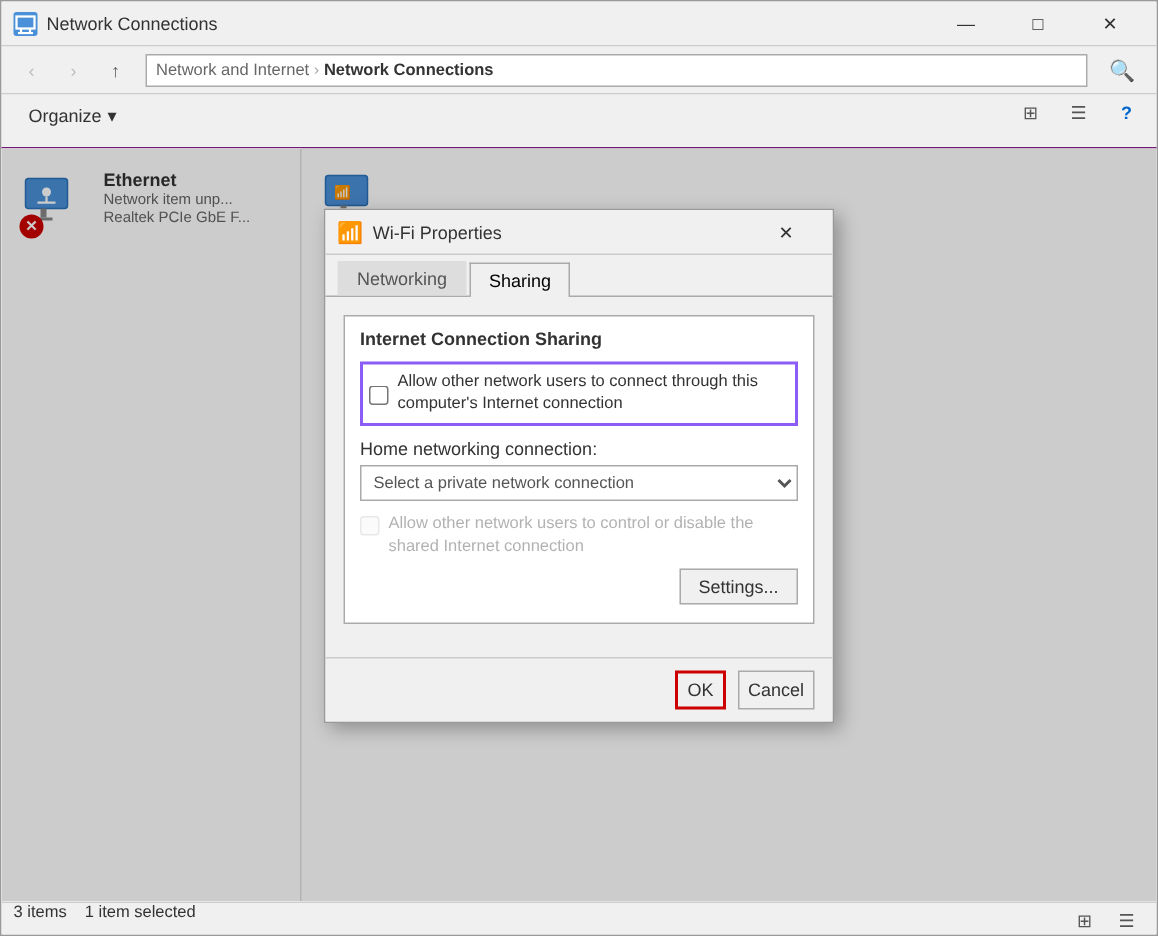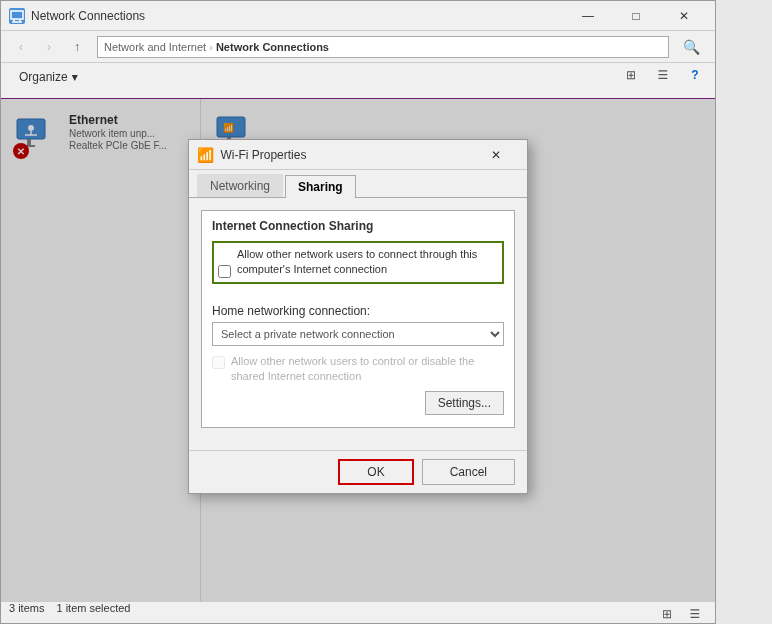--- a/index.html
+++ b/index.html
@@ -8,21 +8,21 @@
       font-size: 12px;
       background: #e8e8e8;
       width: 772px;
       height: 624px;
       overflow: hidden;
       position: relative;
     }
 
     
     .main-window {
-      width: 716px;
+      width: 772px;
       height: 624px;
       background: #f0f0f0;
       display: flex;
       flex-direction: column;
       border: 1px solid #999;
     }
 
     
     .title-bar {
       background: #f0f0f0;
@@ -273,21 +273,21 @@
       border-bottom: none;
       margin-right: 2px;
       background: #ddd;
       color: #555;
     }
     .tab.active {
       background: #f0f0f0;
       border-color: #aaa;
       border-bottom-color: #f0f0f0;
       color: #000;
-      font-weight: 700;
+      font-weight: 400;
       position: relative;
       bottom: -1px;
       z-index: 1;
     }
 
     
     .dialog-content {
       padding: 12px;
       background: #f0f0f0;
     }
@@ -301,25 +301,25 @@
     .group-label {
       font-size: 12px;
       font-weight: 600;
       color: #333;
       margin-bottom: 8px;
     }
 
     
     .checkbox-row {
       display: flex;
-      align-items: flex-end;
+      align-items: center;
       gap: 6px;
-      border: 2px solid #4d7c0f;
+      border: 2px solid #8b5cf6;
       padding: 4px;
-      margin-bottom: 20px;
+      margin-bottom: 8px;
     }
     .checkbox-row input[type="checkbox"] {
       margin-top: 2px;
       cursor: pointer;
       flex-shrink: 0;
     }
     .checkbox-label {
       font-size: 11px;
       color: #333;
       line-height: 1.4;
@@ -377,21 +377,21 @@
     .dialog-footer {
       display: flex;
       justify-content: flex-end;
       padding: 8px 12px;
       gap: 8px;
       border-top: 1px solid #ccc;
       background: #f0f0f0;
     }
     .footer-btn {
       height: 26px;
-      padding: 0 27px;
+      padding: 0 6px;
       border: 1px solid #aaa;
       background: #f0f0f0;
       font-size: 12px;
       cursor: pointer;
       color: #333;
     }
     .footer-btn.primary {
       border: 2px solid #cc0000;
     }
 

